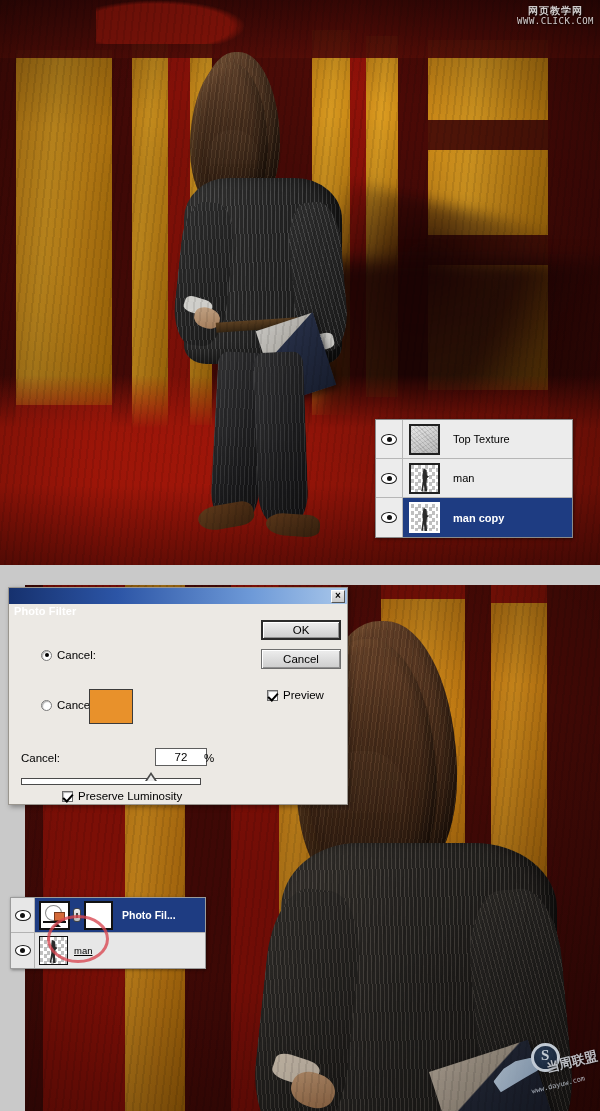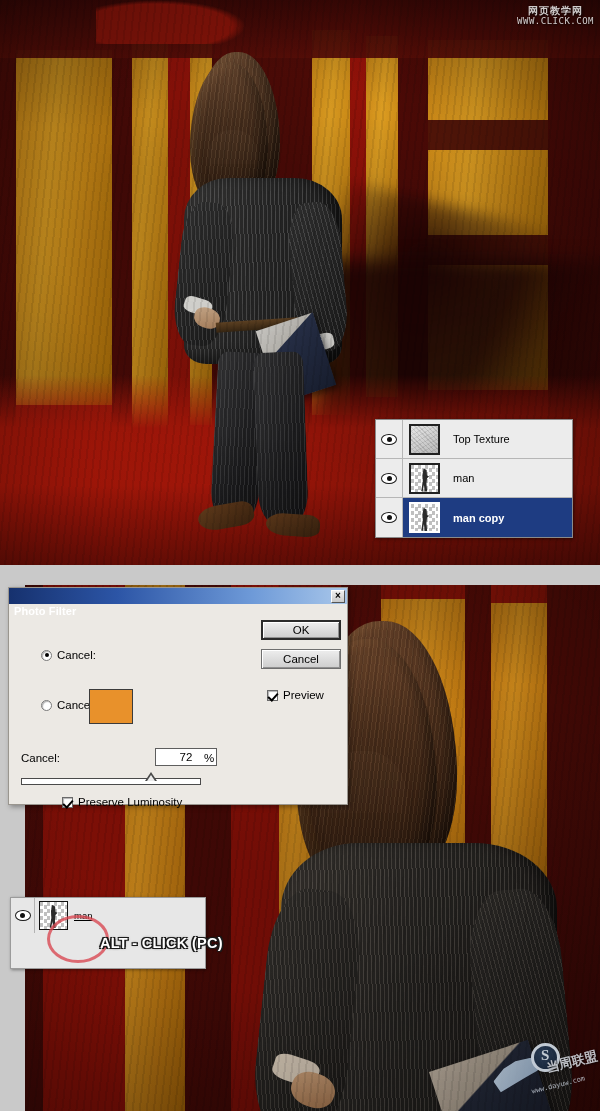--- a/index.html
+++ b/index.html
@@ -299,21 +299,21 @@
   .check.on::after {
     content:"";
     position:absolute; left:2px; top:0px;
     width:4px; height:8px;
     border:solid #000; border-width:0 2px 2px 0;
     transform: rotate(42deg);
   }
   .cb-row { position:absolute; display:flex; align-items:center; font-size:11.5px; }
   .density-label { position:absolute; left:12px; top:148px; font-size:11.5px; }
   .density-field {
-    position:absolute; left:146px; top:144px; width:62px; height:18px;
+    position:absolute; left:146px; top:144px; width:52px; height:18px;
     background:#fff; border:1px solid #5e5e5e;
     display:flex; align-items:center; justify-content:center; font-size:11.5px;
   }
   .density-pct { position:absolute; left:195px; top:148px; font-size:11.5px; }
   .slider-track {
     position:absolute; left:12px; top:174px; width:180px; height:7px;
     background:#fff; border:1px solid #4a4a4a;
   }
   .slider-thumb {
     position:absolute; left:130px; top:168px;
@@ -631,43 +631,56 @@
 
       <span class="density-label">Cancel:</span>
       <div class="density-field">
         <span>72</span>
       </div>
       <span class="density-pct">%</span>
 
       <div class="slider-track"></div>
       <div class="slider-thumb" style="left: 135.6px;"></div>
 
-      <div class="cb-row" style="left:12px;top:192px;padding-left:41px;">
+      <div class="cb-row" style="left:12px;top:186px;padding-left:41px;">
         <span class="check on"></span>
         <span>Preserve Luminosity</span>
       </div>
     </div>
   </div>
 
   <div id="bottom-layers-panel">
+    <div class="b-row sel">
+      <div class="b-eye-cell">
+        <span class="eye"></span>
+      </div>
+      <div class="adj-thumb">
+        <span class="adj-curve"></span>
+          <span class="adj-sq"></span>
+        <span class="adj-base"></span>
+          <span class="adj-tri"></span>
+      </div>
+      <span class="link-icon"></span>
+      <div class="mask-thumb"></div>
+      <span class="b-name">Photo Fil...</span>
+    </div>
     <div class="b-row">
       <div class="b-eye-cell">
         <span class="eye"></span>
       </div>
       <div class="b-thumb-man">
           <span class="figure"></span>
         </div>
       <span class="b-name-underline">man</span>
     </div>
   </div>
 
   <div id="red-ellipse" style="border-color: rgb(216, 69, 79);"></div>
 
   <div id="callout">
-    <div>ALT - CLICK (PC)</div>
   </div>
 
   <div id="wm-bottom">
     <span class="wing"></span>
     <span class="globe"></span>
     <span class="cn2">当周联盟</span>
     <span class="url2">www.dayuw.com</span>
   </div>
 
 </div>

